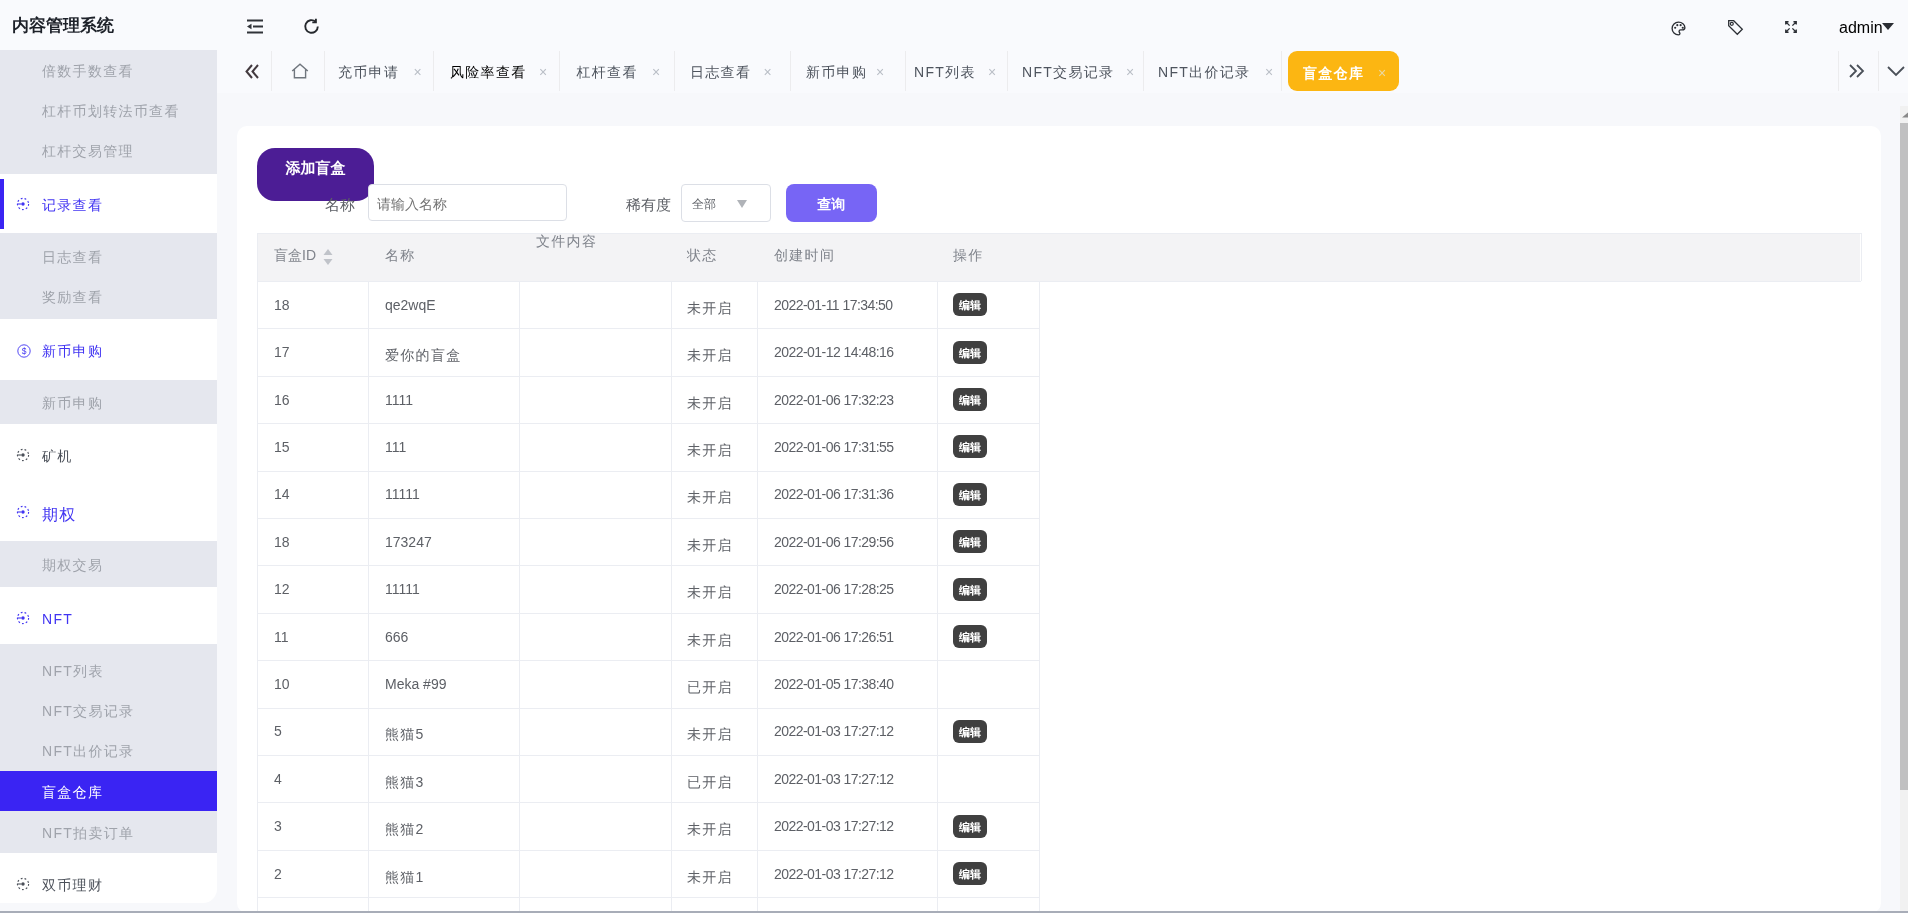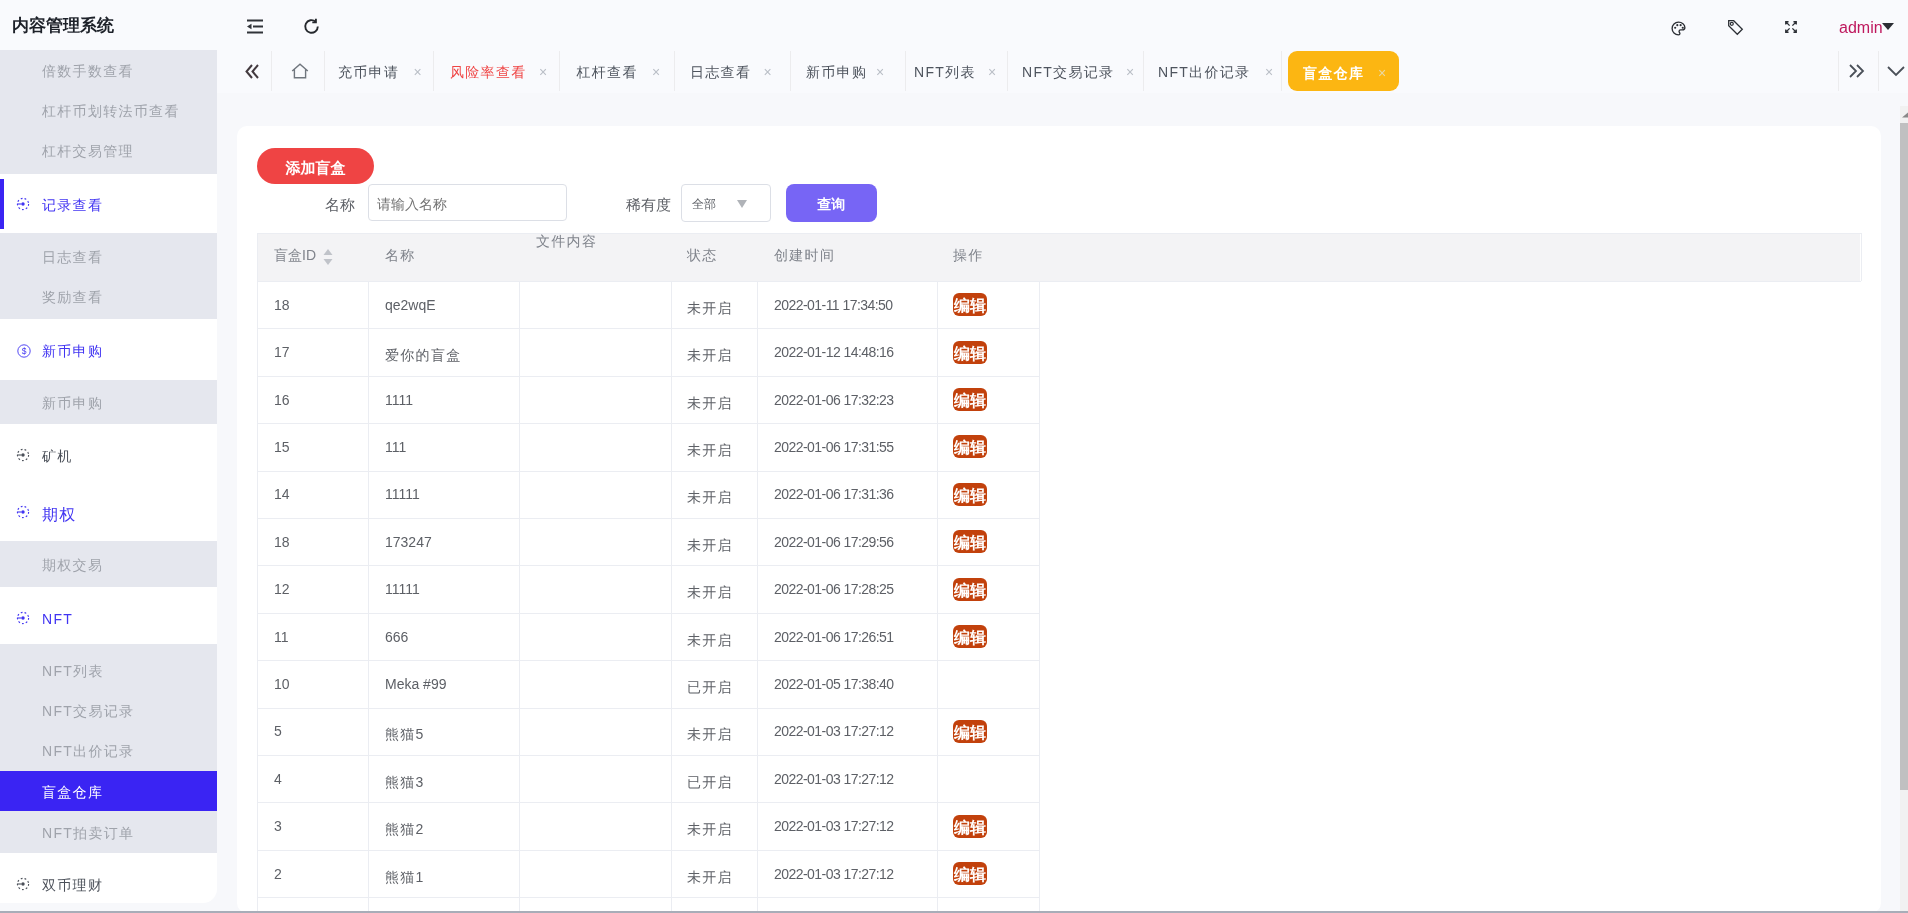--- a/index.html
+++ b/index.html
@@ -3,21 +3,21 @@
 <style>
 *{margin:0;padding:0;box-sizing:border-box}
 html,body{width:1908px;height:913px;overflow:hidden;font-family:"Liberation Sans",sans-serif;background:#f7f8fb}
 .abs{position:absolute}
 .vl{position:absolute;width:1px;background:#ebedf2}
 .hl{position:absolute;height:1px;background:#ebedf2}
 .ct{position:absolute;font-size:14px;color:#5d6066;white-space:nowrap;line-height:20px}
 .dt{letter-spacing:-0.55px}
 .cjs{letter-spacing:1.3px}
 .hd{position:absolute;font-size:14px;color:#7f838b;white-space:nowrap;line-height:20px}
-.editbtn{position:absolute;width:34px;height:23px;background:#c2410c;border-radius:6px;color:#fff;font-size:16px;font-weight:bold;text-align:center;line-height:25px}
+.editbtn{position:absolute;width:34px;height:23px;background:#404040;border-radius:6px;color:#fff;font-size:11px;font-weight:bold;text-align:center;line-height:25px}
 </style></head>
 <body>
 <div style="position:absolute;left:0;top:0;width:1908px;height:93px;background:#f9fafd"></div>
 <div style="position:absolute;left:0;top:50px;width:217px;height:853px;background:#ffffff;border-radius:0 0 14px 0"></div>
 <div style="position:absolute;left:0;top:50px;width:217px;height:124px;background:#e5e7ee"></div>
 <div style="position:absolute;left:0;top:233px;width:217px;height:86px;background:#e5e7ee"></div>
 <div style="position:absolute;left:0;top:380px;width:217px;height:44px;background:#e5e7ee"></div>
 <div style="position:absolute;left:0;top:541px;width:217px;height:46px;background:#e5e7ee"></div>
 <div style="position:absolute;left:0;top:644px;width:217px;height:209px;background:#e5e7ee"></div>
 <div style="position:absolute;left:0;top:771px;width:217px;height:40px;background:#3a24f3"></div>
@@ -87,37 +87,37 @@
   </svg>
 <svg style="position:absolute;left:1726.5px;top:18.5px" width="17" height="17" viewBox="0 0 17 17">
     <path d="M1.7 6.7 L1.7 1.7 L6.7 1.7 L15.3 10.3 L10.3 15.3 Z" fill="none" stroke="#2c2f35" stroke-width="1.3"></path>
     <circle cx="4.8" cy="4.8" r="1.5" fill="none" stroke="#2c2f35" stroke-width="1.2"></circle>
   </svg>
 <svg style="position:absolute;left:1784px;top:19.5px" width="14" height="14" viewBox="0 0 20 20">
     <g stroke="#2c2f35" stroke-width="1.9" fill="none">
       <path d="M8 8 L2.8 2.8 M2.5 6.5 L2.5 2.5 L6.5 2.5 M12 8 L17.2 2.8 M13.5 2.5 L17.5 2.5 L17.5 6.5 M8 12 L2.8 17.2 M2.5 13.5 L2.5 17.5 L6.5 17.5 M12 12 L17.2 17.2 M13.5 17.5 L17.5 17.5 L17.5 13.5"></path>
     </g>
   </svg>
-<div style="position:absolute;left:1839px;top:19px;font-size:16px;color:#be185d">admin</div>
+<div style="position:absolute;left:1839px;top:19px;font-size:16px;color:#000000">admin</div>
 <div style="position:absolute;left:1881.5px;top:22.5px;width:0;height:0;border-left:6.6px solid transparent;border-right:6.6px solid transparent;border-top:7.6px solid #2b2e34"></div>
 <div style="position:absolute;left:271px;top:51px;width:1px;height:40px;background:#ececee"></div>
 <div style="position:absolute;left:323.5px;top:51px;width:1px;height:40px;background:#ececee"></div>
 <div style="position:absolute;left:433px;top:51px;width:1px;height:40px;background:#ececee"></div>
 <div style="position:absolute;left:559px;top:51px;width:1px;height:40px;background:#ececee"></div>
 <div style="position:absolute;left:674px;top:51px;width:1px;height:40px;background:#ececee"></div>
 <div style="position:absolute;left:790px;top:51px;width:1px;height:40px;background:#ececee"></div>
 <div style="position:absolute;left:905px;top:51px;width:1px;height:40px;background:#ececee"></div>
 <div style="position:absolute;left:1006.5px;top:51px;width:1px;height:40px;background:#ececee"></div>
 <div style="position:absolute;left:1143px;top:51px;width:1px;height:40px;background:#ececee"></div>
 <div style="position:absolute;left:1281px;top:51px;width:1px;height:40px;background:#ececee"></div>
 <div style="position:absolute;left:1837.5px;top:51px;width:1px;height:40px;background:#ececee"></div>
 <div style="position:absolute;left:1878px;top:51px;width:1px;height:40px;background:#ececee"></div>
 <div class="cjs" style="position:absolute;left:338px;top:64px;font-size:14px;color:#4e545e">充币申请</div>
 <div style="position:absolute;left:410.6px;top:63.5px;width:14px;text-align:center;font-size:14px;color:#b9bec6">×</div>
-<div class="cjs" style="position:absolute;left:450px;top:64px;font-size:14px;color:#ef4444">风险率查看</div>
+<div class="cjs" style="position:absolute;left:450px;top:64px;font-size:14px;color:#000000">风险率查看</div>
 <div style="position:absolute;left:536px;top:63.5px;width:14px;text-align:center;font-size:14px;color:#b9bec6">×</div>
 <div class="cjs" style="position:absolute;left:576.5px;top:64px;font-size:14px;color:#4e545e">杠杆查看</div>
 <div style="position:absolute;left:649px;top:63.5px;width:14px;text-align:center;font-size:14px;color:#b9bec6">×</div>
 <div class="cjs" style="position:absolute;left:690px;top:64px;font-size:14px;color:#4e545e">日志查看</div>
 <div style="position:absolute;left:760.5px;top:63.5px;width:14px;text-align:center;font-size:14px;color:#b9bec6">×</div>
 <div class="cjs" style="position:absolute;left:806px;top:64px;font-size:14px;color:#4e545e">新币申购</div>
 <div style="position:absolute;left:873px;top:63.5px;width:14px;text-align:center;font-size:14px;color:#b9bec6">×</div>
 <div class="cjs" style="position:absolute;left:914px;top:64px;font-size:14px;color:#4e545e">NFT列表</div>
 <div style="position:absolute;left:985px;top:63.5px;width:14px;text-align:center;font-size:14px;color:#b9bec6">×</div>
 <div class="cjs" style="position:absolute;left:1022px;top:64px;font-size:14px;color:#4e545e">NFT交易记录</div>
@@ -133,21 +133,21 @@
 <svg style="position:absolute;left:1886px;top:65px" width="20" height="12" viewBox="0 0 20 12">
     <path d="M2 2 L10 10 L18 2" fill="none" stroke="#4a5058" stroke-width="1.8"></path>
   </svg>
 <svg style="position:absolute;left:245px;top:63px" width="14" height="17" viewBox="0 0 14 17">
     <path d="M7 2 L1.5 8.5 L7 15 M13 2 L7.5 8.5 L13 15" fill="none" stroke="#433a3f" stroke-width="2"></path>
   </svg>
 <svg style="position:absolute;left:291px;top:63px" width="18" height="16" viewBox="0 0 18 16">
     <path d="M1.2 8 L9 1.2 L16.8 8 M3.4 6.2 L3.4 14.7 L14.6 14.7 L14.6 6.2" fill="none" stroke="#70767e" stroke-width="1.4"></path>
   </svg>
 <div style="position:absolute;left:237px;top:126px;width:1644px;height:787px;background:#ffffff;border-radius:10px"></div>
-<div style="position:absolute;left:257px;top:148px;width:117px;height:36px;border-radius:18px;background:#ef4444;color:#fff;font-size:15px;font-weight:bold;text-align:center;line-height:39px">添加盲盒</div>
+<div style="position:absolute;left:257px;top:148px;width:117px;height:53px;border-radius:18px;background:#4c1d95;color:#fff;font-size:15px;font-weight:bold;text-align:center;line-height:39px">添加盲盒</div>
 <div style="position:absolute;left:300px;top:195.5px;width:55px;text-align:right;font-size:15px;color:#5d6066">名称</div>
 <div style="position:absolute;left:368px;top:184px;width:199px;height:37px;border:1px solid #dcdfe6;border-radius:4px;background:#fff"></div>
 <div style="position:absolute;left:377px;top:196px;font-size:14px;color:#737373">请输入名称</div>
 <div style="position:absolute;left:600px;top:195.5px;width:71px;text-align:right;font-size:15px;color:#5d6066">稀有度</div>
 <div style="position:absolute;left:681px;top:184px;width:90px;height:38px;border:1px solid #dcdfe6;border-radius:4px;background:#fff"></div>
 <div style="position:absolute;left:692px;top:196px;font-size:12px;color:#5d6066">全部</div>
 <div style="position:absolute;left:736.5px;top:199.5px;width:0;height:0;border-left:5.5px solid transparent;border-right:5.5px solid transparent;border-top:8.5px solid #b0b3b8"></div>
 <div style="position:absolute;left:785.5px;top:184px;width:91.5px;height:38px;border-radius:8px;background:#7765f5;color:#fff;font-size:14px;font-weight:bold;text-align:center;line-height:41px">查询</div>
 <div class="vl" style="left:257px;top:233.0px;height:680.0px"></div>
 <div class="vl" style="left:368px;top:233.0px;height:680.0px"></div>

